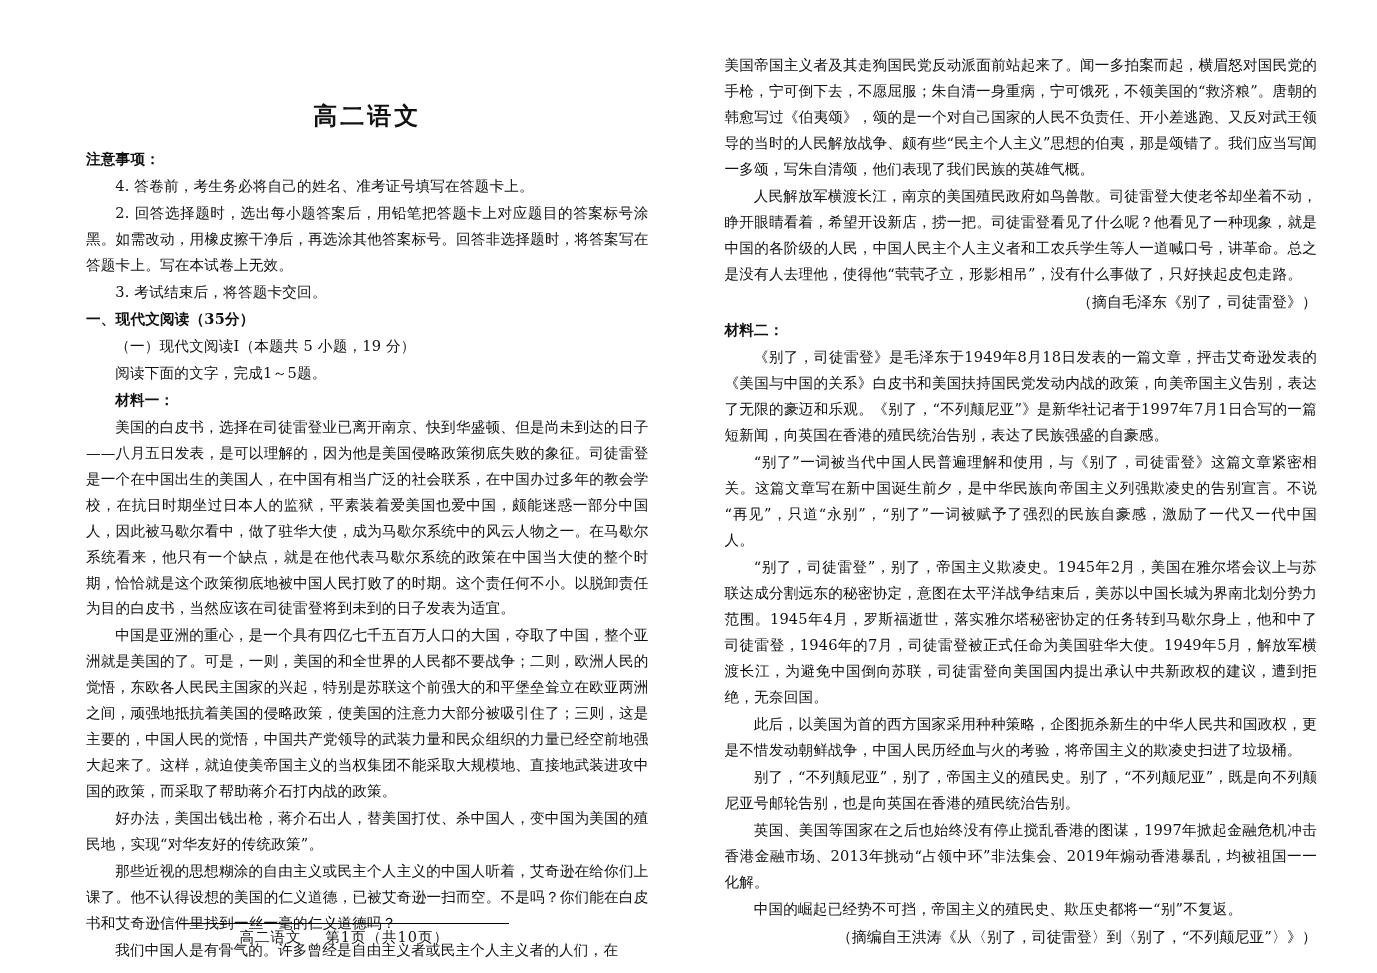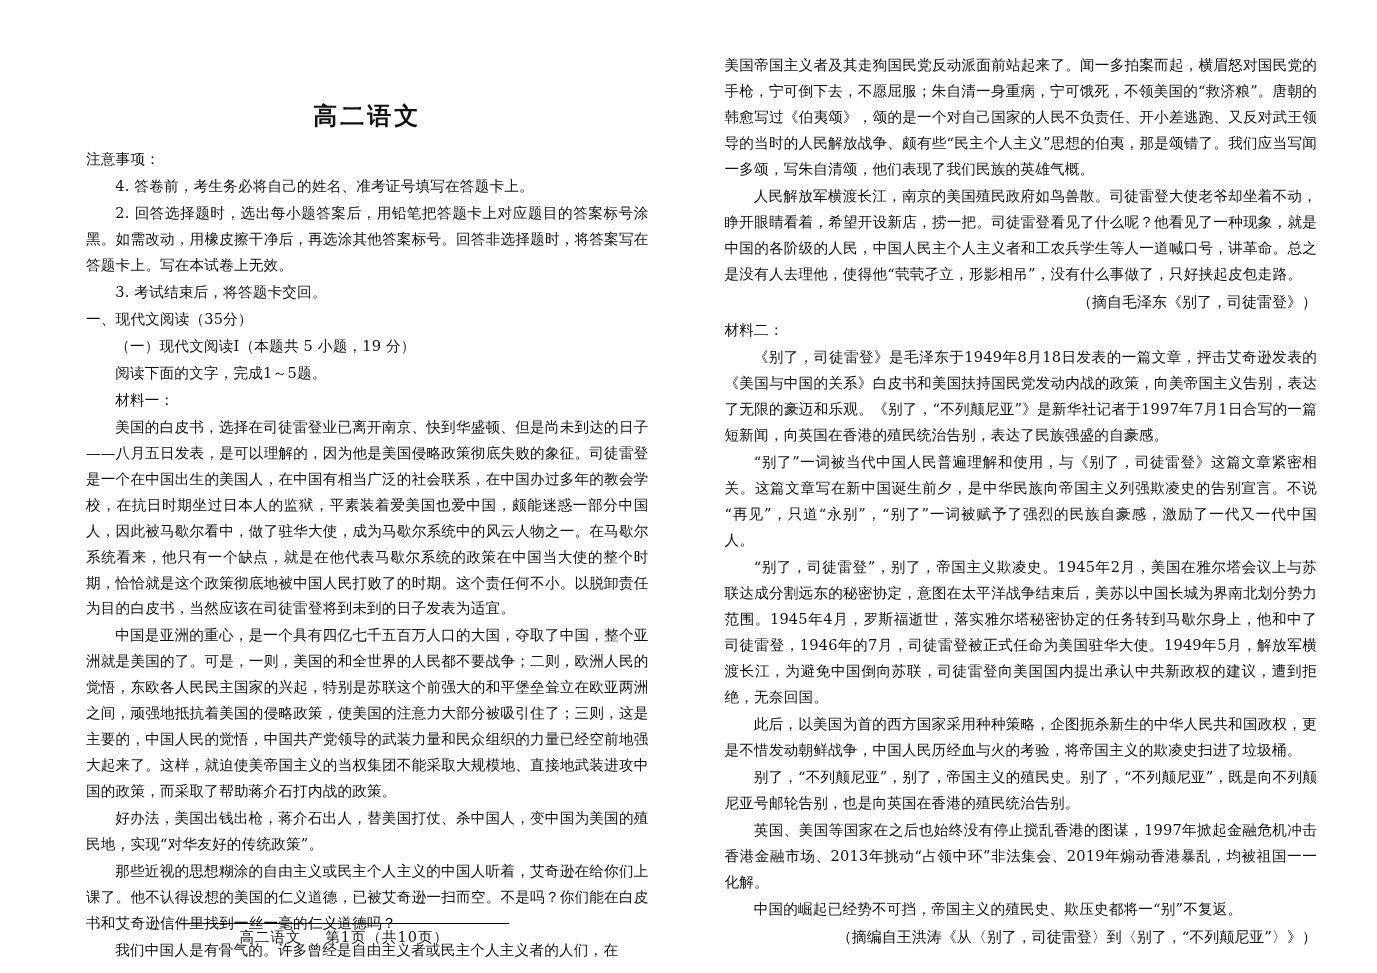--- a/index.html
+++ b/index.html
@@ -37,21 +37,21 @@
   p.t{
     font-size:14.6px;
     line-height:1.78;
     margin:0 0 1px 0;
     text-align:justify;
     text-justify:inter-ideograph;
     letter-spacing:0.2px;
   }
   p.ind1{text-indent:2em;}
   p.ind0{text-indent:0;}
-  .bold{font-weight:normal;}
+  .bold{font-weight:bold;}
   .src{
     font-size:15px;
     line-height:1.78;
     text-align:right;
     margin:2px 0 2px 0;
   }
   .footer{
     position:absolute;
     bottom:26px;
     left:0;

